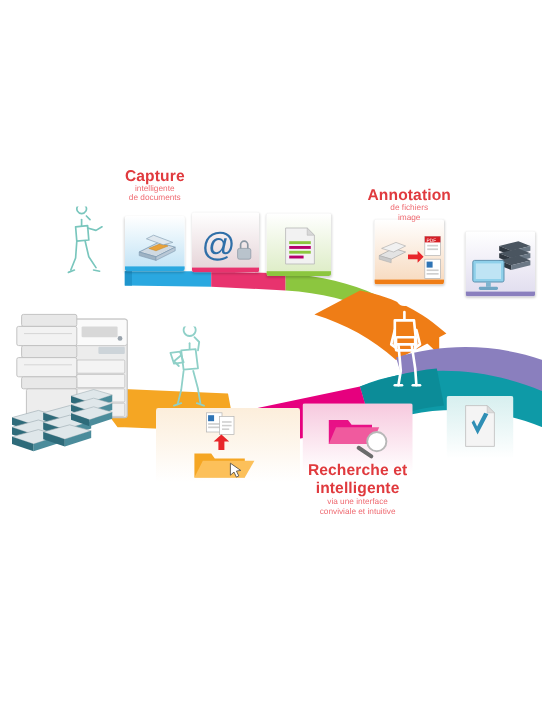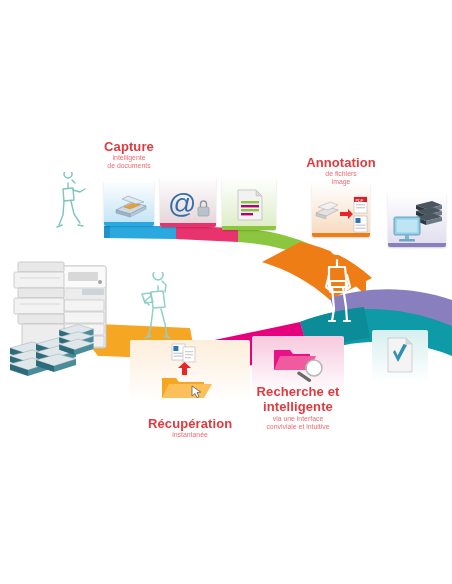--- a/index.html
+++ b/index.html
@@ -260,24 +260,20 @@
         <rect x="55" y="11" width="8" height="1.3" fill="#cfcfcf"></rect>
         <rect x="55" y="14" width="8" height="1.3" fill="#cfcfcf"></rect>
         <rect x="55" y="17" width="6" height="1.3" fill="#cfcfcf"></rect>
         <path d="M52,35 L52,28 L48,28 L54.5,22 L61,28 L57,28 L57,35 Z" fill="#e8262a"></path>
         <path d="M32,38 L46,38 L49,42 L74,42 L74,58 L32,58 Z" fill="#f5a623"></path>
         <path d="M32,58 L39,44 L82,44 L74,58 Z" fill="#fcc05a"></path>
         <path d="M62,46 L62,56 L65,53.4 L67,57.6 L69,56.6 L67,52.6 L70.6,52 Z" fill="#ffffff" stroke="#4a4a4a" stroke-width=".7"></path>
       </g>
     </svg>
   </div>
-  <div class="lbl" style="left:148px;top:416px;width:84px;">
-    <span class="t1">Récupération</span>
-    <span class="t2">instantanée</span>
-  </div>
 
   <svg class="devstack" style="left:4px;top:248px;width:124px;height:132px;" viewBox="0 0 124 132">
     <g>
       <rect x="58" y="18" width="44" height="82" rx="2" fill="#ececec" stroke="#c3c3c3" stroke-width="1"></rect>
       <rect x="58" y="18" width="44" height="22" rx="2" fill="#fafafa" stroke="#c8c8c8" stroke-width=".8"></rect>
       <rect x="64" y="24" width="30" height="9" rx="1" fill="#d8d8d8"></rect>
       <rect x="78" y="41" width="22" height="6" rx="1" fill="#cdd4d9"></rect>
       <rect x="60" y="52" width="40" height="11" rx="1" fill="#f4f4f4" stroke="#c3c3c3" stroke-width=".7"></rect>
       <rect x="60" y="64" width="40" height="11" rx="1" fill="#f4f4f4" stroke="#c3c3c3" stroke-width=".7"></rect>
       <rect x="60" y="76" width="40" height="11" rx="1" fill="#f4f4f4" stroke="#c3c3c3" stroke-width=".7"></rect>

